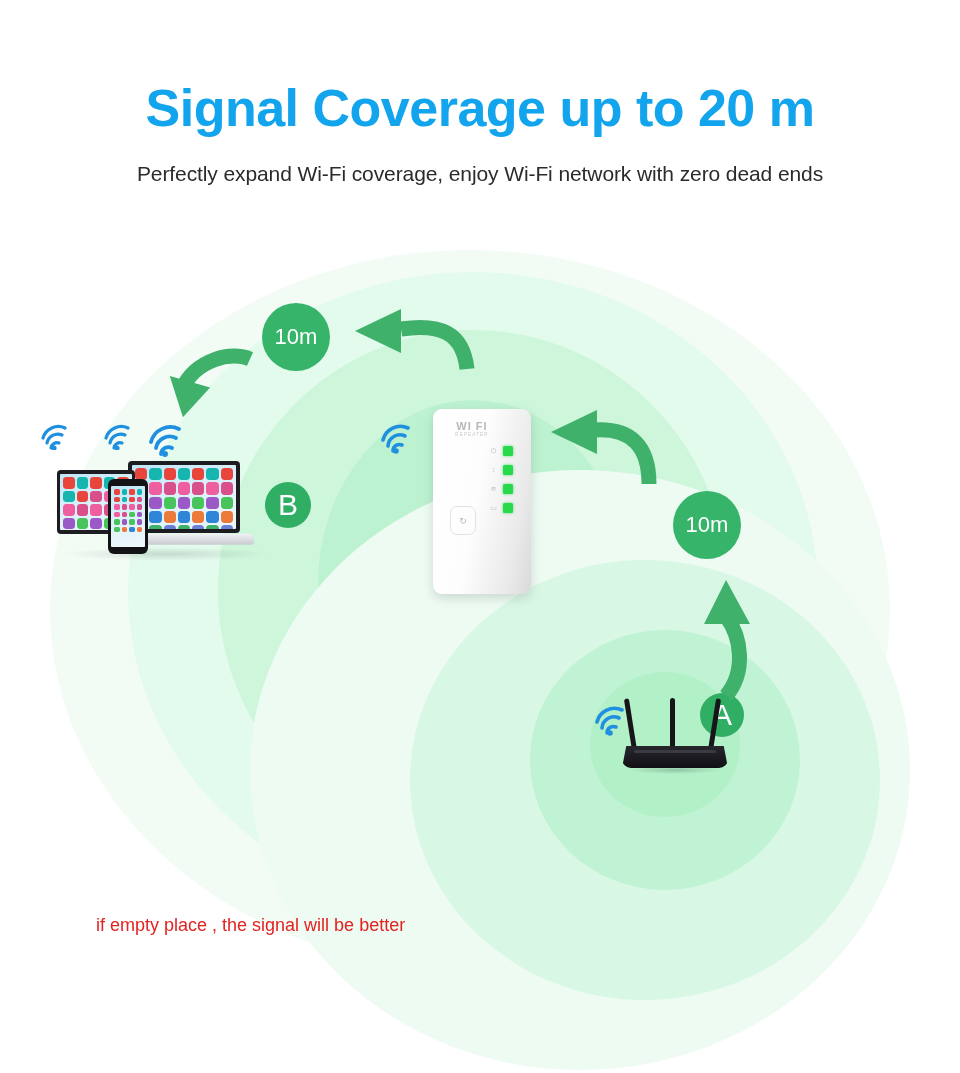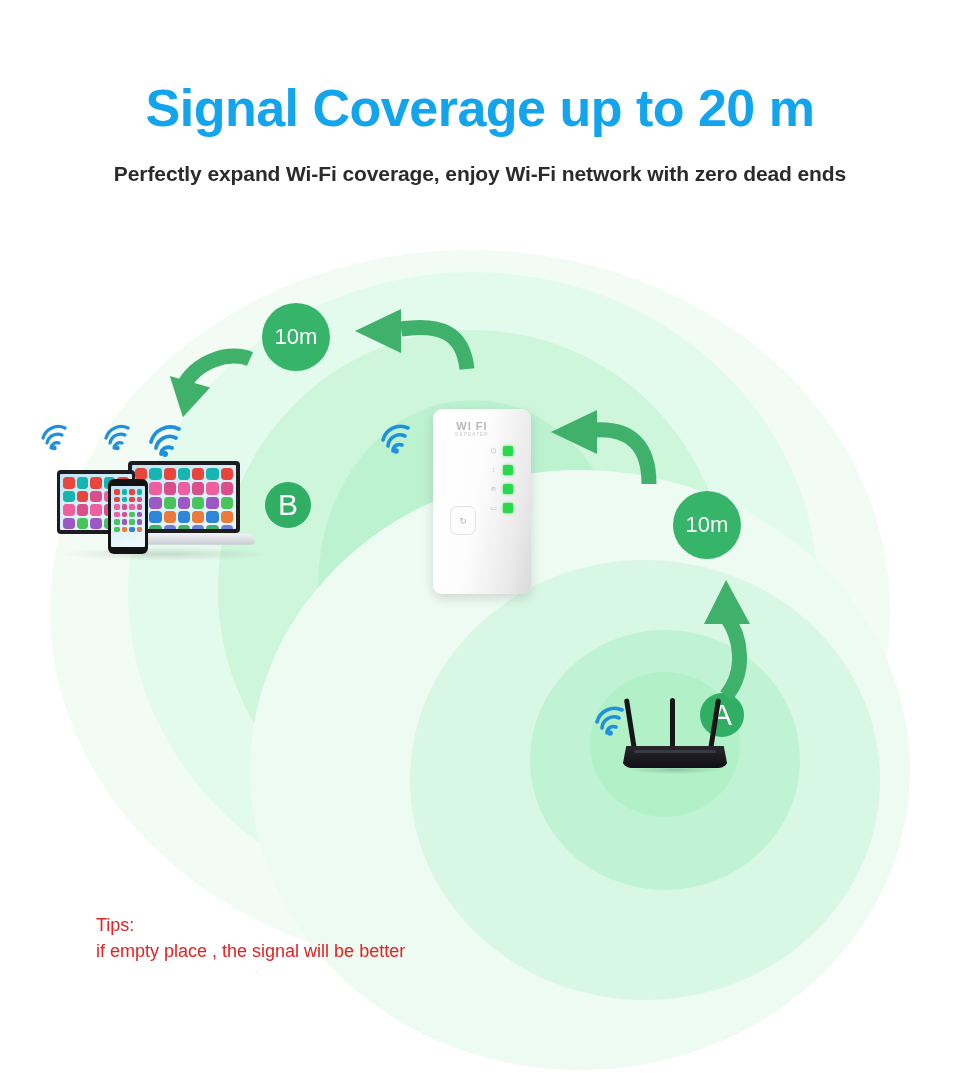--- a/index.html
+++ b/index.html
@@ -32,21 +32,21 @@
     font-weight: bold;
     color: #12a4ec;
     letter-spacing: -0.5px;
     font-family: "Liberation Sans", sans-serif;
   }
   #page-subtitle {
     margin: 0;
     padding-top: 28px;
     font-size: 21px;
     color: #2b2b2b;
-    font-weight: bold;
+    font-weight: normal;
     letter-spacing: -0.1px;
   }
 
   
   #stage {
     position: absolute;
     top: 0; left: 0;
     width: 960px;
     height: 1073px;
   }
@@ -562,15 +562,14 @@
     <div id="router-shadow"></div>
   </div>
 </div>
 
 <div id="header">
   <h1 id="page-title">Signal Coverage up to 20 m</h1>
   <p id="page-subtitle">Perfectly expand Wi-Fi coverage, enjoy Wi-Fi network with zero dead ends</p>
 </div>
 
 <div id="tips">
-  <div>Tips:</div>
   <div>if empty place , the signal will be better</div>
 </div>
 
 </body></html>

